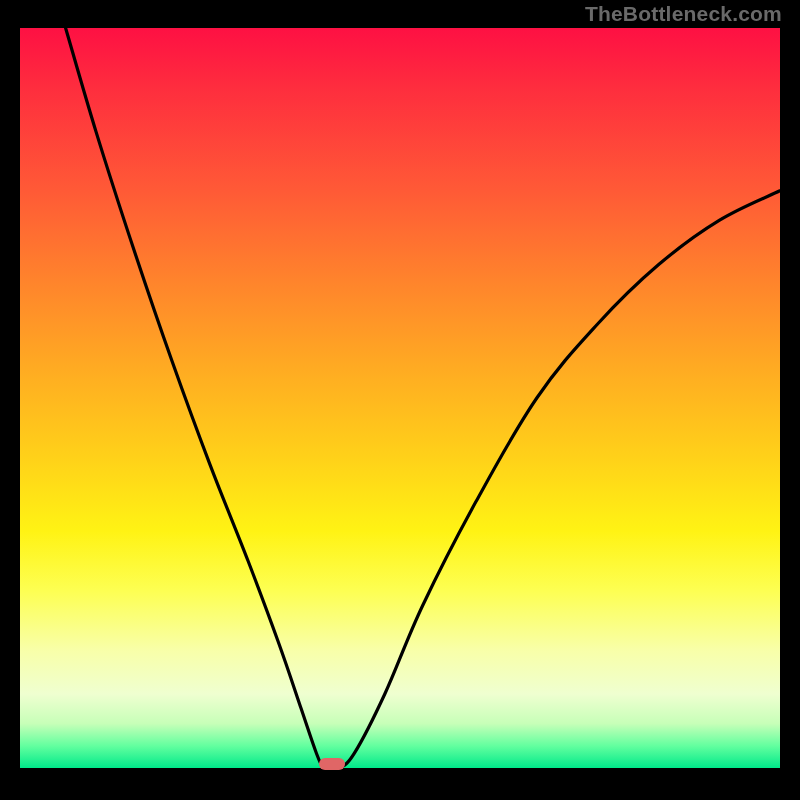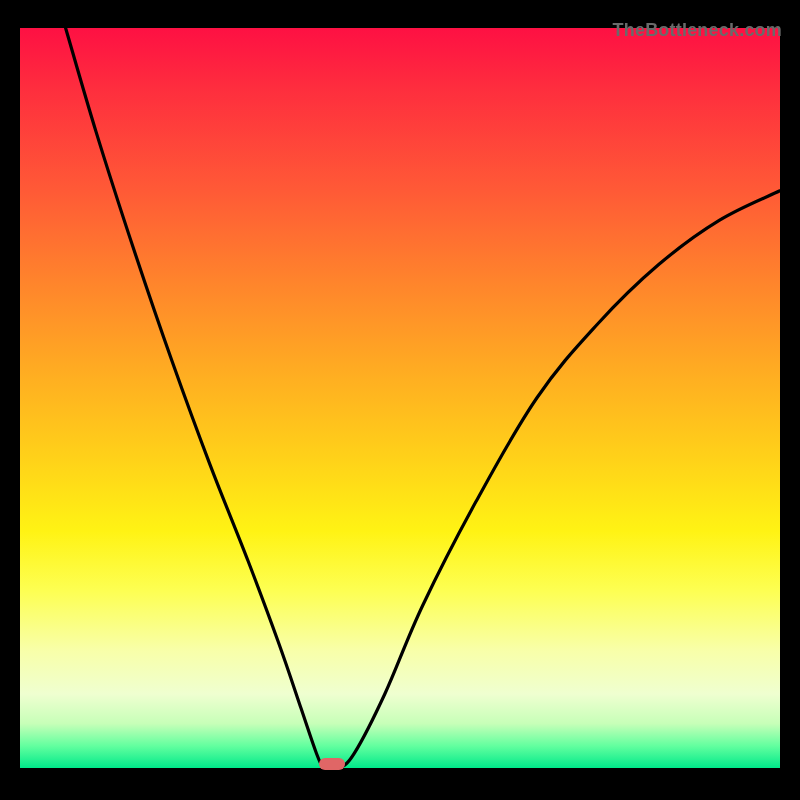--- a/index.html
+++ b/index.html
@@ -12,24 +12,24 @@
     font-family: Arial, Helvetica, sans-serif;
   }
   .frame {
     position: relative;
     width: 800px;
     height: 800px;
     background: #000;
   }
   .watermark {
     position: absolute;
-    top: 20px;
+    top: 2px;
     right: 18px;
     color: #6a6a6a;
-    font-size: 18px;
+    font-size: 21px;
     font-weight: 600;
     letter-spacing: 0.2px;
     z-index: 3;
   }
   .plot-area {
     position: absolute;
     left: 20px;
     top: 28px;
     width: 760px;
     height: 740px;

